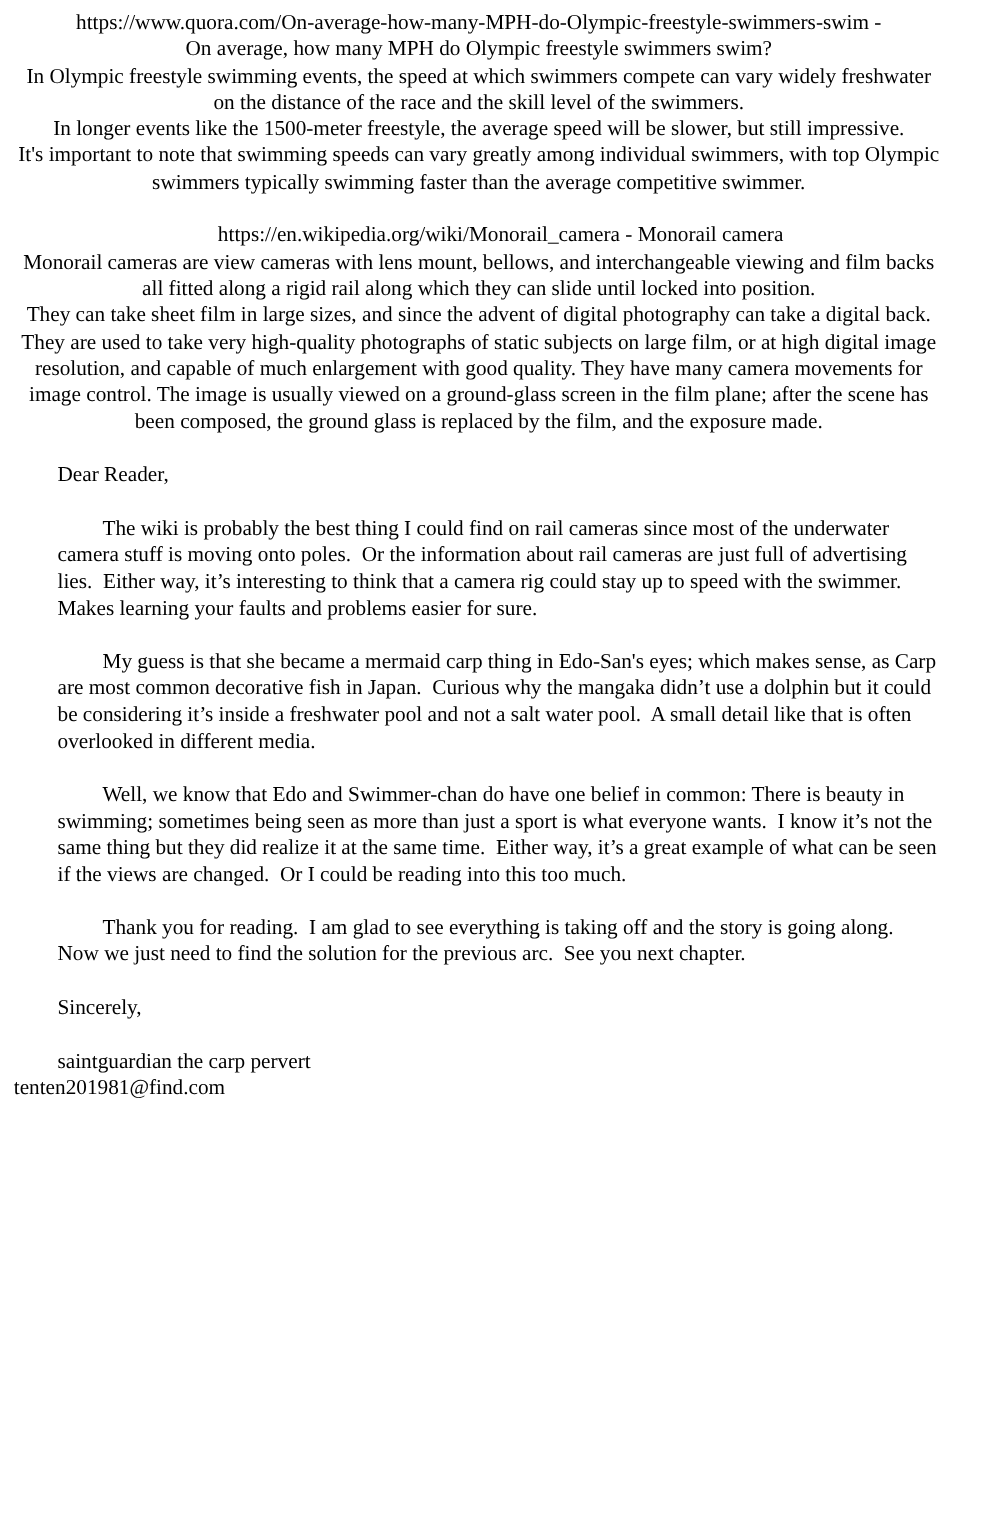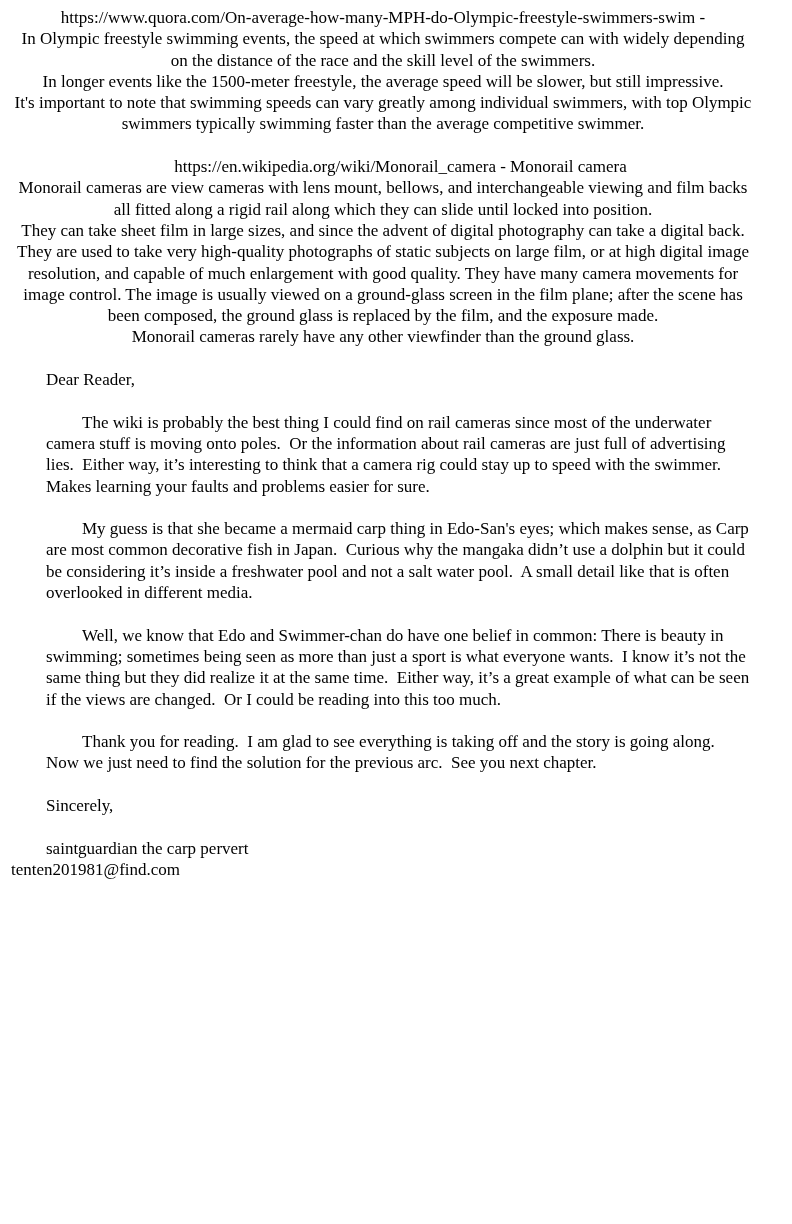--- a/index.html
+++ b/index.html
@@ -38,31 +38,31 @@
     margin-left: 35px;
   }
 </style>
 </head>
 <body>
 
 <div class="doc">
 
   <section>
     <p class="para centered">https://www.quora.com/On-average-how-many-MPH-do-Olympic-freestyle-swimmers-swim -</p>
-    <p class="para centered">In Olympic freestyle swimming events, the speed at which swimmers compete can with widely depending on the distance of the race and the skill level of the swimmers.</p>
+    <p class="para centered">On average, how many MPH do Olympic freestyle swimmers swim?</p>
+    <p class="para centered">In Olympic freestyle swimming events, the speed at which swimmers compete can vary widely freshwater on the distance of the race and the skill level of the swimmers.</p>
     <p class="para centered">In longer events like the 1500-meter freestyle, the average speed will be slower, but still impressive.</p>
     <p class="para centered">It's important to note that swimming speeds can vary greatly among individual swimmers, with top Olympic swimmers typically swimming faster than the average competitive swimmer.</p>
   </section>
 
   <section>
     <p class="para centered sp">https://en.wikipedia.org/wiki/Monorail_camera - Monorail camera</p>
     <p class="para centered">Monorail cameras are view cameras with lens mount, bellows, and interchangeable viewing and film backs all fitted along a rigid rail along which they can slide until locked into position.</p>
     <p class="para centered">They can take sheet film in large sizes, and since the advent of digital photography can take a digital back.</p>
     <p class="para centered">They are used to take very high-quality photographs of static subjects on large film, or at high digital image resolution, and capable of much enlargement with good quality. They have many camera movements for image control. The image is usually viewed on a ground-glass screen in the film plane; after the scene has been composed, the ground glass is replaced by the film, and the exposure made.</p>
-    <p class="para centered">Monorail cameras rarely have any other viewfinder than the ground glass.</p>
   </section>
 
   <section>
     <p class="para sp">Dear Reader,</p>
     <p class="para sp indent">The wiki is probably the best thing I could find on rail cameras since most of the underwater camera stuff is moving onto poles.  Or the information about rail cameras are just full of advertising lies.  Either way, it’s interesting to think that a camera rig could stay up to speed with the swimmer.  Makes learning your faults and problems easier for sure.</p>
     <p class="para sp indent">My guess is that she became a mermaid carp thing in Edo-San's eyes; which makes sense, as Carp are most common decorative fish in Japan.  Curious why the mangaka didn’t use a dolphin but it could be considering it’s inside a freshwater pool and not a salt water pool.  A small detail like that is often overlooked in different media.</p>
     <p class="para sp indent">Well, we know that Edo and Swimmer-chan do have one belief in common: There is beauty in swimming; sometimes being seen as more than just a sport is what everyone wants.  I know it’s not the same thing but they did realize it at the same time.  Either way, it’s a great example of what can be seen if the views are changed.  Or I could be reading into this too much.</p>
     <p class="para sp indent">Thank you for reading.  I am glad to see everything is taking off and the story is going along.  Now we just need to find the solution for the previous arc.  See you next chapter.</p>
     <p class="para sp">Sincerely,</p>
     <p class="para sp">saintguardian the carp pervert</p>

